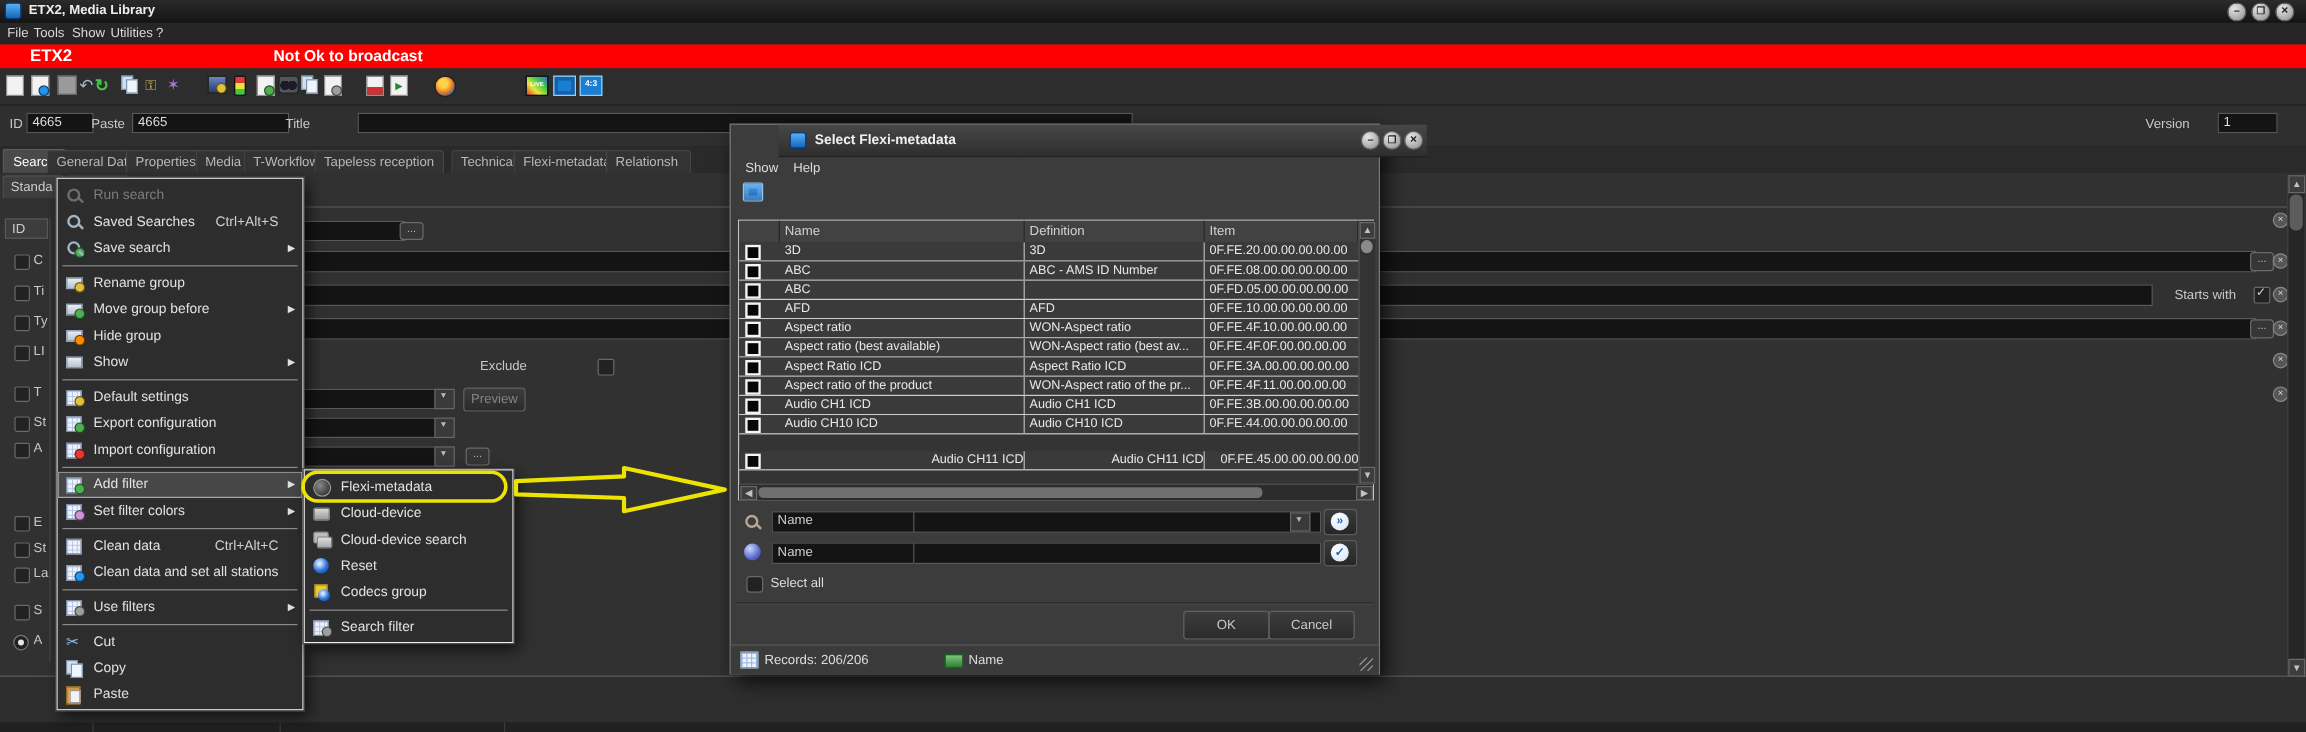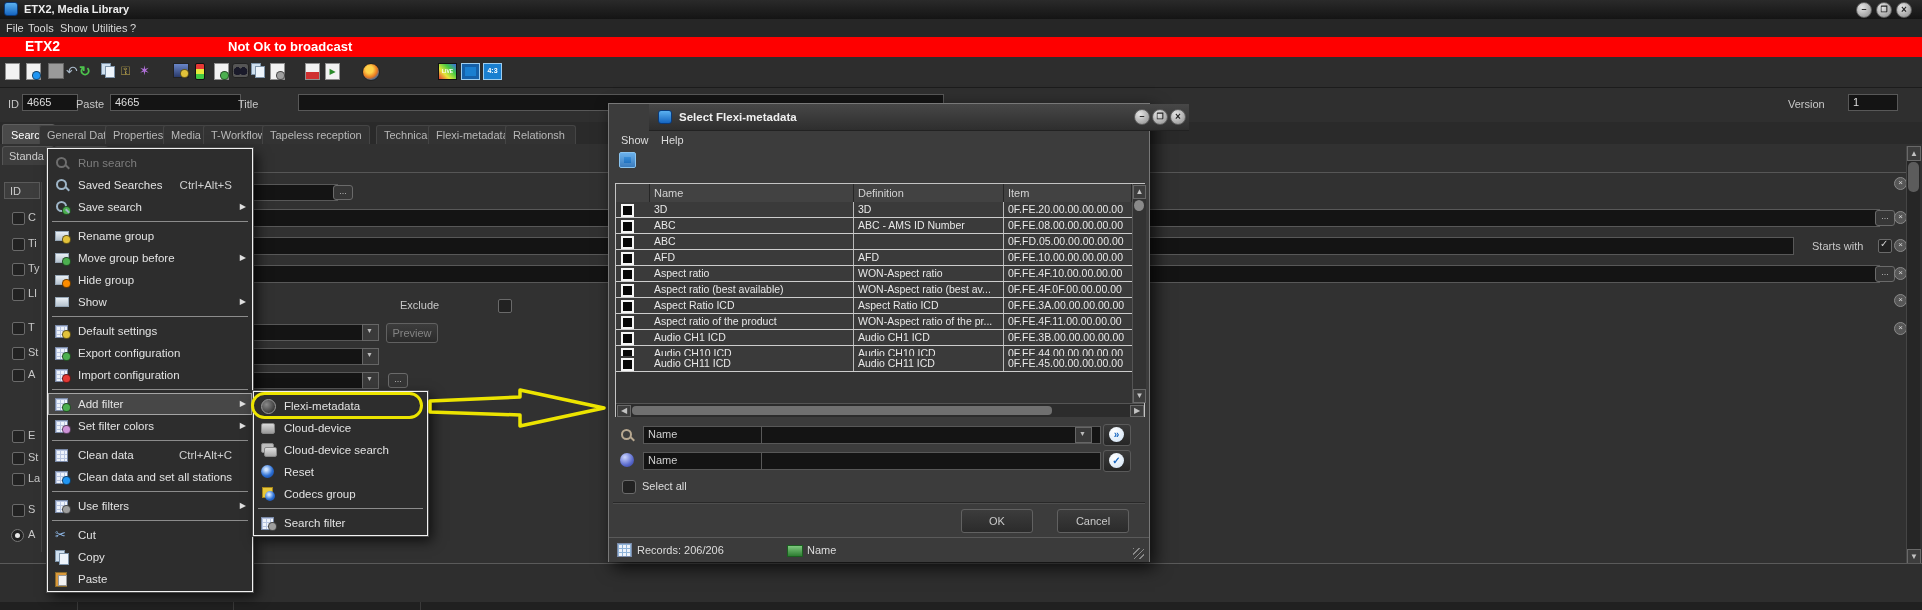--- a/index.html
+++ b/index.html
@@ -392,21 +392,21 @@
         <span class="tcell" style="left:34px;width:204px;">Audio CH1 ICD</span>
         <span class="tcell" style="left:238px;width:150px;">Audio CH1 ICD</span>
         <span class="tcell" style="left:388px;width:128px;border-right:none;">0F.FE.3B.00.00.00.00.00</span>
       </div>
       <div class="trow" style="top:162px;">
         <span class="rowcb"></span>
         <span class="tcell" style="left:34px;width:204px;">Audio CH10 ICD</span>
         <span class="tcell" style="left:238px;width:150px;">Audio CH10 ICD</span>
         <span class="tcell" style="left:388px;width:128px;border-right:none;">0F.FE.44.00.00.00.00.00</span>
       </div>
-      <div class="trow" style="top:172px;">
+      <div class="trow" style="top:192px;text-align:right;">
         <span class="rowcb"></span>
         <span class="tcell" style="left:34px;width:204px;">Audio CH11 ICD</span>
         <span class="tcell" style="left:238px;width:150px;">Audio CH11 ICD</span>
         <span class="tcell" style="left:388px;width:128px;border-right:none;">0F.FE.45.00.00.00.00.00</span>
       </div>
 
       <div class="abs" style="left:516px;top:0;width:13px;height:219px;background:#333;border-left:1px solid #555;">
         <span class="sbtn" style="left:0;top:1px;width:11px;height:12px;line-height:12px;">▲</span>
         <span class="abs" style="left:1px;top:16px;width:10px;height:11px;border-radius:50%;background:#8a8a8a;"></span>
         <span class="sbtn" style="left:0;top:205px;width:11px;height:12px;line-height:12px;">▼</span>
@@ -431,21 +431,21 @@
     <div class="fld" style="left:34px;top:348px;width:110px;height:16px;color:#cfcfcf;">Name</div>
     <div class="fld" style="left:152px;top:348px;width:330px;height:16px;"></div>
     <span class="bluebtn" style="left:494px;top:346px;">
         <span class="bcirc">✓</span>
       </span>
 
     <span class="cb" style="left:13px;top:376px;width:12px;height:12px;border-radius:3px;"></span>
     <span class="lbl" style="left:33px;top:376px;color:#ddd;">Select all</span>
 
     <div class="abs" style="left:4px;top:398px;width:532px;height:1px;background:#282828;border-bottom:1px solid #4e4e4e;"></div>
-    <span class="btn" style="left:352px;top:405px;width:70px;height:22px;line-height:22px;">OK</span>
+    <span class="btn" style="left:377px;top:405px;width:70px;height:22px;line-height:22px;">OK</span>
     <span class="btn" style="left:448px;top:405px;width:70px;height:22px;line-height:22px;">Cancel</span>
 
     <div class="abs" style="left:0;top:433px;width:540px;height:24px;background:#3b3b3b;border-top:1px solid #5a5a5a;">
       <span class="gridico abs" style="left:8px;top:5px;"></span>
       <span class="abs" style="left:28px;top:0;line-height:24px;color:#ddd;">Records: 206/206</span>
       <span class="abs" style="left:178px;top:7px;width:14px;height:10px;background:linear-gradient(#7ec87e,#2e7d32);border:1px solid #1b5e20;"></span>
       <span class="abs" style="left:198px;top:0;line-height:24px;color:#ddd;">Name</span>
       <span class="abs" style="left:524px;top:10px;width:11px;height:11px;background:repeating-linear-gradient(135deg,#8a8a8a 0 1px,transparent 1px 4px);"></span>
     </div>
   </div>

